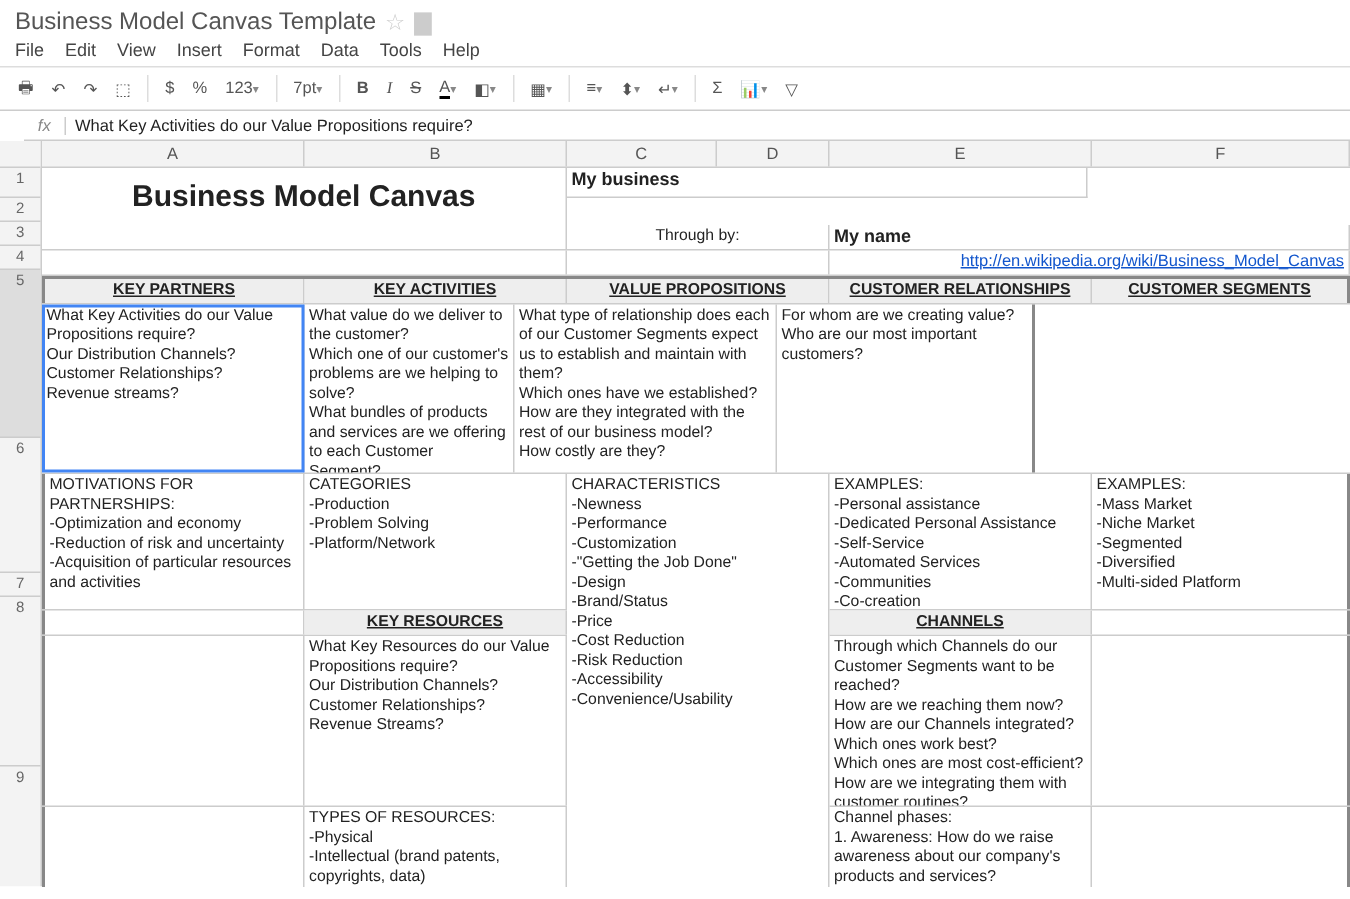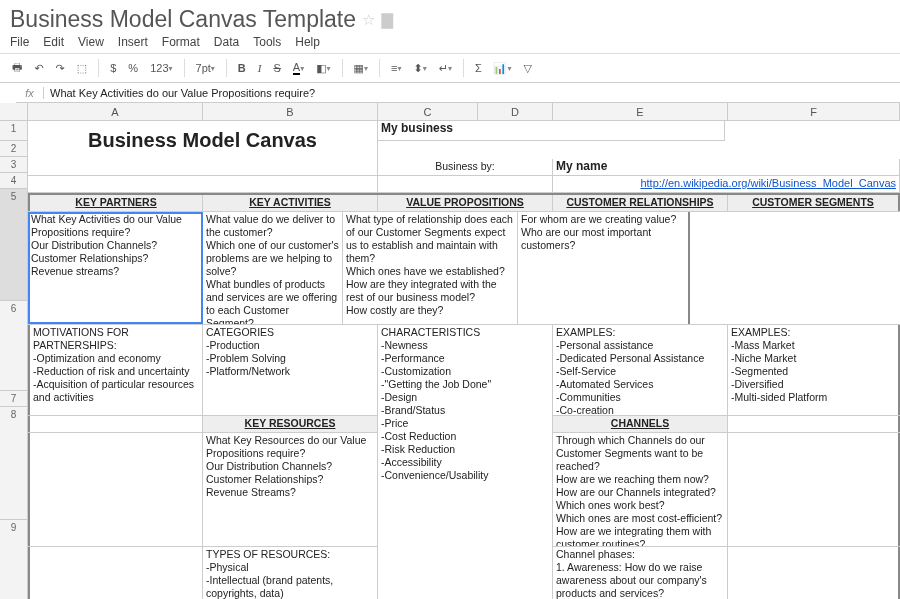--- a/index.html
+++ b/index.html
@@ -1,19 +1,19 @@
 <!DOCTYPE html>
 <html><head>
 <meta charset="utf-8">
 <style>
   * { box-sizing: border-box; margin: 0; padding: 0; }
   body { font-family: Arial, sans-serif; font-size: 11px; color: #222; background: #fff; width: 900px; height: 599px; overflow: hidden; }
 
   .titlebar { padding: 6px 10px 0 10px; display: flex; align-items: center; gap: 6px; }
-  .doc-title { font-size: 23px; color: #555; font-weight: 400; }
+  .doc-title { font-size: 16px; color: #555; font-weight: 400; }
   .star-icon, .folder-icon { color: #ccc; font-size: 15px; }
 
   .menubar { padding: 2px 10px 4px 10px; display: flex; gap: 14px; color: #444; font-size: 12px; }
   .menubar span { cursor: pointer; }
 
   .toolbar { border-top: 1px solid #ddd; border-bottom: 1px solid #ccc; padding: 3px 8px; display: flex; align-items: center; gap: 4px; color: #555; font-size: 11px; height: 30px; }
   .tb-btn { padding: 2px 4px; display: flex; align-items: center; cursor: pointer; }
   .tb-sep { width: 1px; height: 18px; background: #ddd; margin: 0 3px; }
   .tb-dd::after { content: " ▾"; font-size: 8px; color: #888; }
 
@@ -145,21 +145,21 @@
     </div>
 
     <div class="gridbody">
 
       <div class="row nob">
         <div class="cell title-big nob" style="width:350px">Business Model Canvas</div>
         <div class="cell designed-val r1" style="width:347px;border-bottom:1px solid #ccc">My business</div>
       </div>
       <div class="row">
         <div class="cell" style="width:350px;border-top:none"></div>
-        <div class="cell designed-label r2" style="width:175px">Business by:</div>
+        <div class="cell designed-label r2" style="width:175px">Through by:</div>
         <div class="cell designed-val r2" style="width:347px">My name</div>
       </div>
       <div class="row">
         <div class="cell r3" style="width:350px"></div>
         <div class="cell r3" style="width:175px"></div>
         <div class="cell r3 link" style="width:347px;text-align:right">http://en.wikipedia.org/wiki/Business_Model_Canvas</div>
       </div>
 
       <div class="row thick-top">
         <div class="cell hdr r4 cA thick-left">KEY PARTNERS</div>

